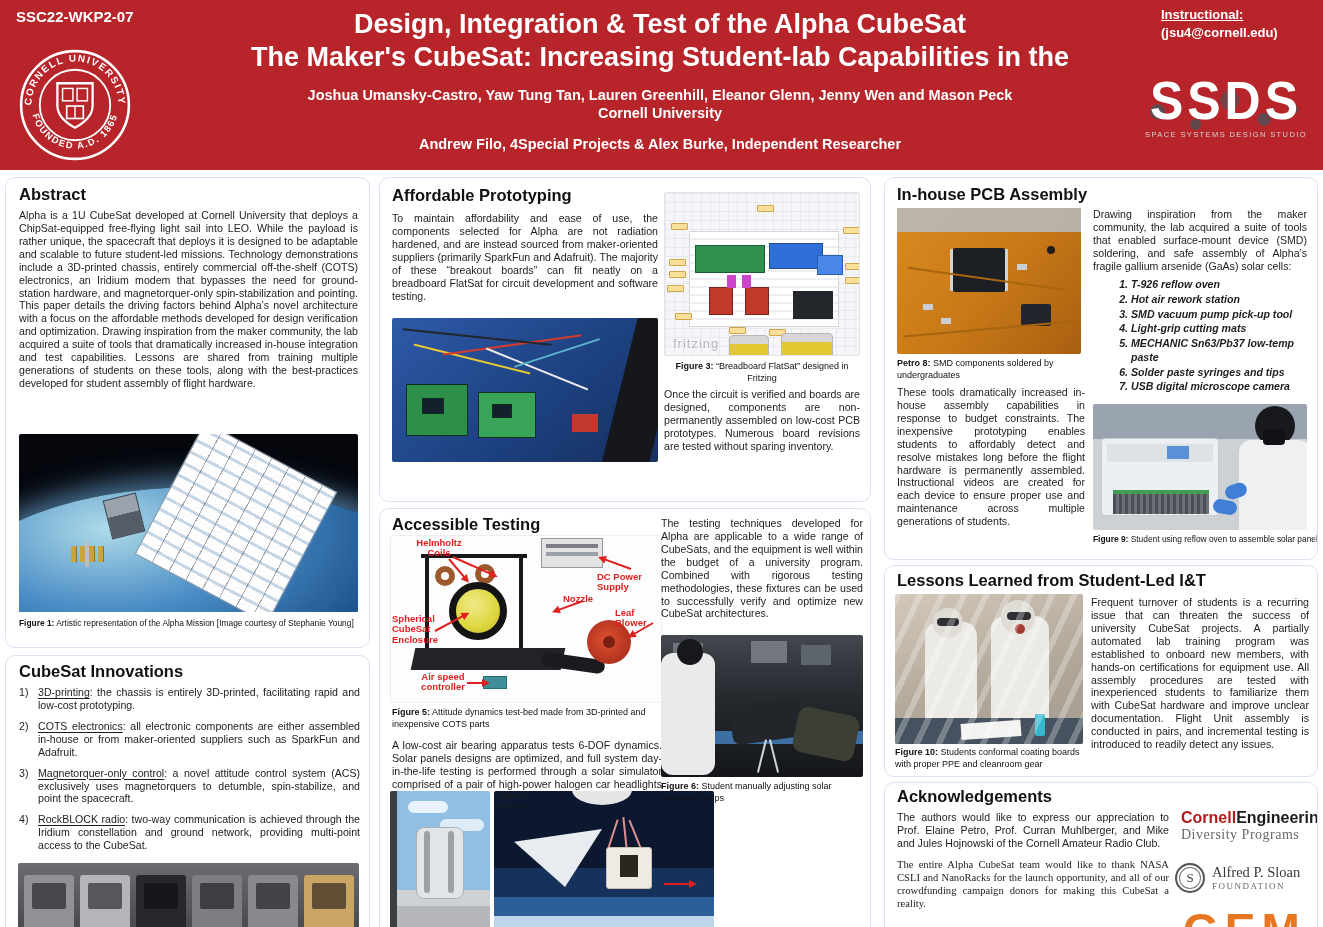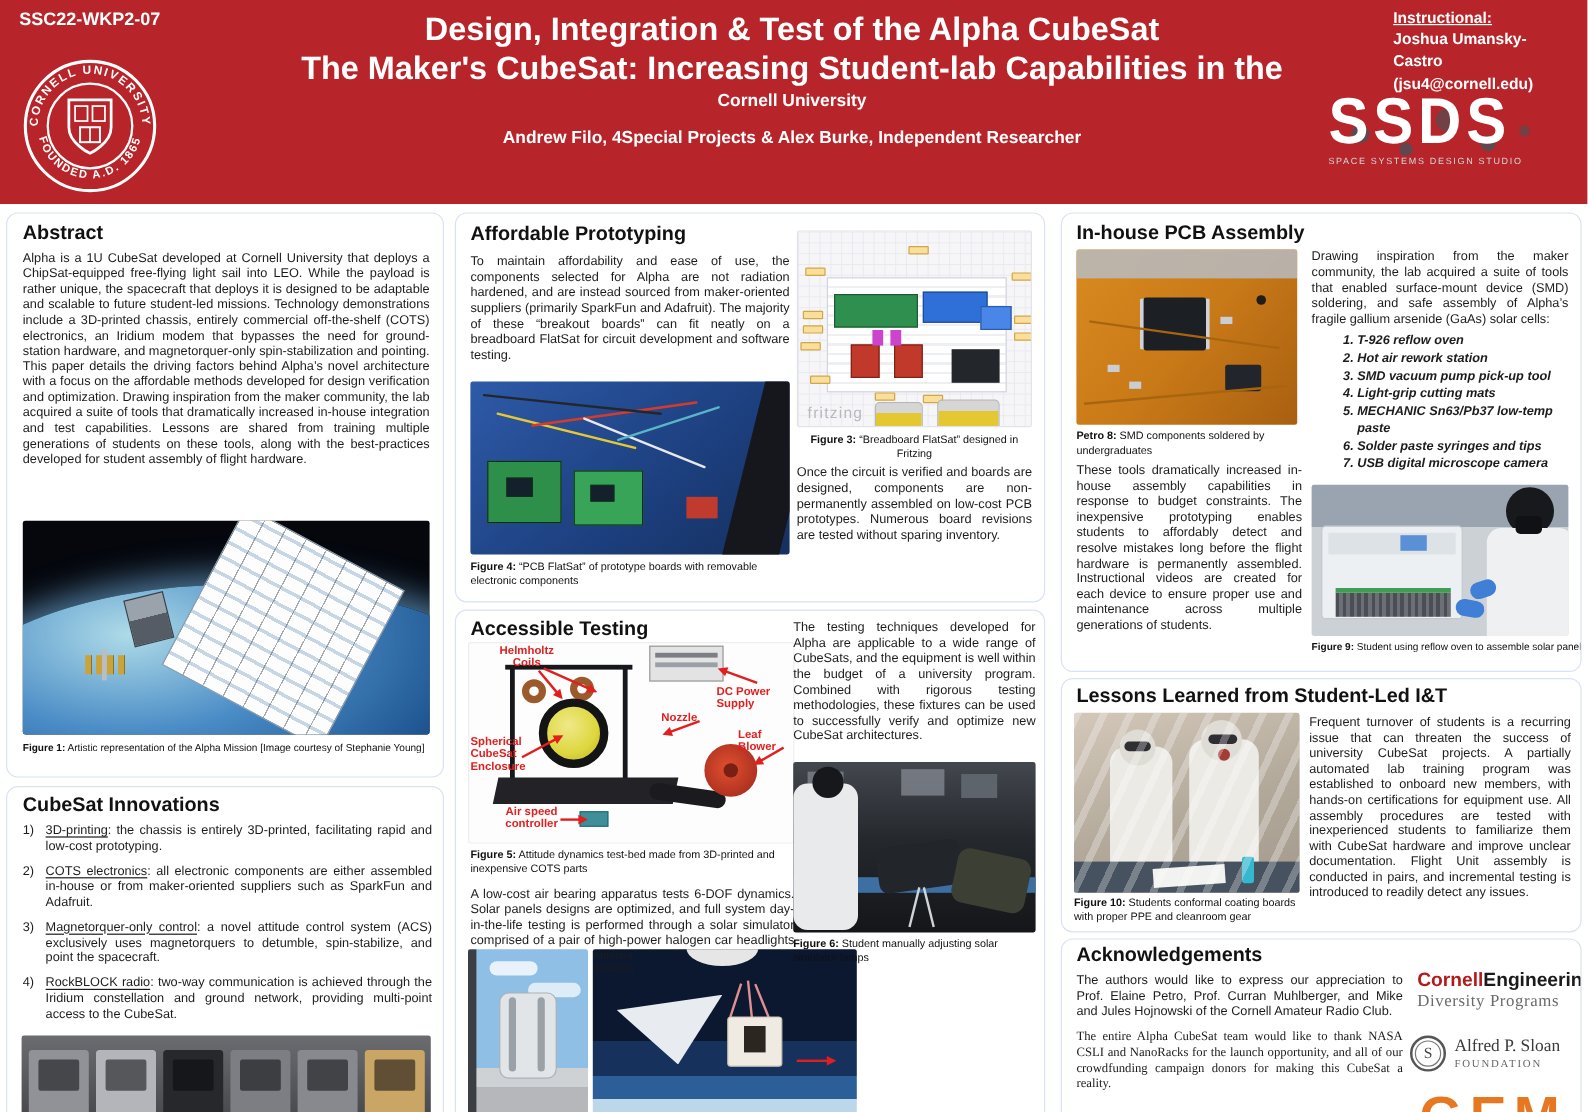--- a/index.html
+++ b/index.html
@@ -11,21 +11,21 @@
   
   .header { position:absolute; left:0; top:0; width:1323px; height:170px; background:#b7252a; color:#fff; }
   .poster-id { position:absolute; left:16px; top:8px; font-size:15px; font-weight:600; }
   .head-center { position:absolute; left:180px; top:8px; width:960px; text-align:center; }
   .title { font-size:27px; font-weight:700; line-height:1.22; }
   .authors { margin-top:13px; font-size:14.5px; font-weight:700; }
   .affil { font-size:14.5px; font-weight:700; margin-top:2px; }
   .authors2 { margin-top:15px; font-size:14.5px; font-weight:700; }
   .corr { position:absolute; right:10px; top:6px; width:152px; font-size:13px; line-height:1.4; font-weight:600; }
   .corr .lbl { font-weight:700; text-decoration:underline; }
-  .ssds { position:absolute; right:26px; top:76px; width:190px; }
+  .ssds { position:absolute; right:2px; top:76px; width:190px; text-align:center; }
   .ssds-word { font-size:50px; font-weight:700; letter-spacing:4px; line-height:1; transform:scaleY(1.08); color:#fff; position:relative; }
   .ssds-sub { font-size:7.5px; letter-spacing:1.4px; color:#d4d6d8; margin-top:4px; }
   .splat { position:absolute; left:0; top:-4px; width:190px; height:64px;
     background:
       radial-gradient(circle at 14% 62%, rgba(75,80,86,.85) 0 7px, transparent 8px),
       radial-gradient(circle at 34% 82%, rgba(75,80,86,.8) 0 5px, transparent 6px),
       radial-gradient(circle at 52% 44%, rgba(75,80,86,.65) 0 9px, transparent 10px),
       radial-gradient(circle at 70% 74%, rgba(75,80,86,.8) 0 6px, transparent 7px),
       radial-gradient(circle at 86% 58%, rgba(75,80,86,.6) 0 4px, transparent 5px); }
   .seal { position:absolute; left:18px; top:48px; }
@@ -138,27 +138,27 @@
     <path d="M38,34 h34 v22 c0,13 -17,21 -17,21 c0,0 -17,-8 -17,-21 z" fill="none" stroke="#fff" stroke-width="2.2"></path>
     <rect x="43" y="39" width="10" height="12" fill="none" stroke="#fff" stroke-width="1.4"></rect>
     <rect x="57" y="39" width="10" height="12" fill="none" stroke="#fff" stroke-width="1.4"></rect>
     <rect x="47" y="56" width="16" height="12" fill="none" stroke="#fff" stroke-width="1.6"></rect>
     <line x1="55" y1="56" x2="55" y2="68" stroke="#fff" stroke-width="1.4"></line>
   </svg>
 
   <div class="head-center">
     <div class="title">Design, Integration &amp; Test of the Alpha CubeSat</div>
     <div class="title">The Maker's CubeSat: Increasing Student-lab Capabilities in the</div>
+    <div class="authors">Joshua Umansky-Castro, Yaw Tung Tan, Lauren Greenhill, Eleanor Glenn, Jenny Wen and Mason Peck</div>
     <div class="affil">Cornell University</div>
     <div class="authors2">Andrew Filo, 4Special Projects &amp; Alex Burke, Independent Researcher</div>
   </div>
 
   <div class="corr">
     <div class="lbl">Instructional:</div>
-    <div>Joshua Umansky-Castro</div>
     <div>(jsu4@cornell.edu)</div>
   </div>
 
   <div class="ssds">
     <div class="splat"></div>
     <div class="ssds-word">SSDS</div>
     <div class="ssds-sub">SPACE SYSTEMS DESIGN STUDIO</div>
   </div>
 </div>
 
@@ -228,23 +228,20 @@
     <div class="board" style="left:86px; top:74px; width:58px; height:46px; background:#37a457;"></div>
     <div class="board" style="left:30px; top:80px; width:22px; height:16px; background:#14202c;"></div>
     <div class="board" style="left:100px; top:86px; width:20px; height:14px; background:#14202c;"></div>
     <div class="wire" style="left:20px; top:40px; width:120px; background:#e8c832; transform:rotate(14deg);"></div>
     <div class="wire" style="left:50px; top:26px; width:140px; background:#d83a2a; transform:rotate(-8deg);"></div>
     <div class="wire" style="left:90px; top:50px; width:110px; background:#e8e8e8; transform:rotate(22deg);"></div>
     <div class="wire" style="left:10px; top:18px; width:150px; background:#23262b; transform:rotate(6deg);"></div>
     <div class="wire" style="left:120px; top:34px; width:90px; background:#58b6c8; transform:rotate(-18deg);"></div>
     <div class="board" style="right:-8px; top:-6px; width:46px; height:160px; background:#15171c; transform:rotate(14deg); border:none;"></div>
     <div class="board" style="left:180px; top:96px; width:26px; height:18px; background:#c03a2e; border:none;"></div>
-  </div>
-  <div class="cap abs" style="left:12px; top:289px; width:266px;">
-    <b>Figure 4:</b><span> “PCB FlatSat” of prototype boards with removable electronic components</span>
   </div>
 
   <div class="ph f3" style="left:284px; top:14px; width:196px; height:164px;">
     <div class="bb" style="left:24px; top:38px; width:150px; height:96px;"></div>
     <div class="abs" style="left:30px; top:52px; width:70px; height:28px; background:#2f8f4e; border:1px solid #1d5c33;"></div>
     <div class="abs" style="left:104px; top:50px; width:54px; height:26px; background:#2f6fd8; border:1px solid #1d4b96;"></div>
     <div class="abs" style="left:152px; top:62px; width:26px; height:20px; background:#4a86e8; border:1px solid #2c5cb0;"></div>
     <div class="abs" style="left:44px; top:94px; width:24px; height:28px; background:#c0392b; border:1px solid #7e2318;"></div>
     <div class="abs" style="left:80px; top:94px; width:24px; height:28px; background:#c0392b; border:1px solid #7e2318;"></div>
     <div class="abs" style="left:128px; top:98px; width:40px; height:28px; background:#23262b;"></div>
@@ -285,21 +282,21 @@
     <div class="abs" style="left:84px; top:28px; width:20px; height:20px; border:6px solid #9c5a2c; border-radius:50%;"></div>
     <div class="abs" style="left:58px; top:46px; width:58px; height:58px; border:7px solid #141414; border-radius:50%; background:radial-gradient(circle at 40% 35%, #efe98a, #ded73e 60%, #b8b02c);"></div>
     <div class="abs" style="left:22px; top:112px; width:150px; height:22px; background:#232327; transform:skewX(-12deg);"></div>
     <div class="abs" style="left:150px; top:120px; width:64px; height:14px; background:#1b1b1f; border-radius:8px; transform:rotate(8deg);"></div>
     <div class="abs" style="left:196px; top:84px; width:44px; height:44px; border-radius:50%; background:radial-gradient(circle at 45% 45%, #e05030, #b03220 70%);"></div>
     <div class="abs" style="left:212px; top:100px; width:12px; height:12px; border-radius:50%; background:#7a1f14;"></div>
     <div class="abs" style="left:92px; top:140px; width:24px; height:13px; background:#3f8f9b; border:1px solid #256d78;"></div>
 
     <div class="red-lbl" style="left:18px; top:2px; width:60px; text-align:center;">Helmholtz Coils</div>
     <div class="red-lbl" style="left:206px; top:36px; width:64px;">DC Power Supply</div>
-    <div class="red-lbl" style="left:160px; top:58px;">Nozzle</div>
+    <div class="red-lbl" style="left:172px; top:58px;">Nozzle</div>
     <div class="red-lbl" style="left:224px; top:72px; width:46px;">Leaf Blower</div>
     <div class="red-lbl" style="left:1px; top:78px; width:56px;">Spherical CubeSat Enclosure</div>
     <div class="red-lbl" style="left:28px; top:136px; width:48px; text-align:center;">Air speed controller</div>
 
     <div class="arr" style="left:58px; top:22px; width:24px; transform:rotate(50deg);"></div>
     <div class="arr" style="left:62px; top:20px; width:42px; transform:rotate(24deg);"></div>
     <div class="arr" style="left:240px; top:32px; width:28px; transform:rotate(-160deg);"></div>
     <div class="arr" style="left:192px; top:64px; width:26px; transform:rotate(160deg);"></div>
     <div class="arr" style="left:262px; top:86px; width:22px; transform:rotate(150deg);"></div>
     <div class="arr" style="left:44px; top:94px; width:32px; transform:rotate(-28deg);"></div>

